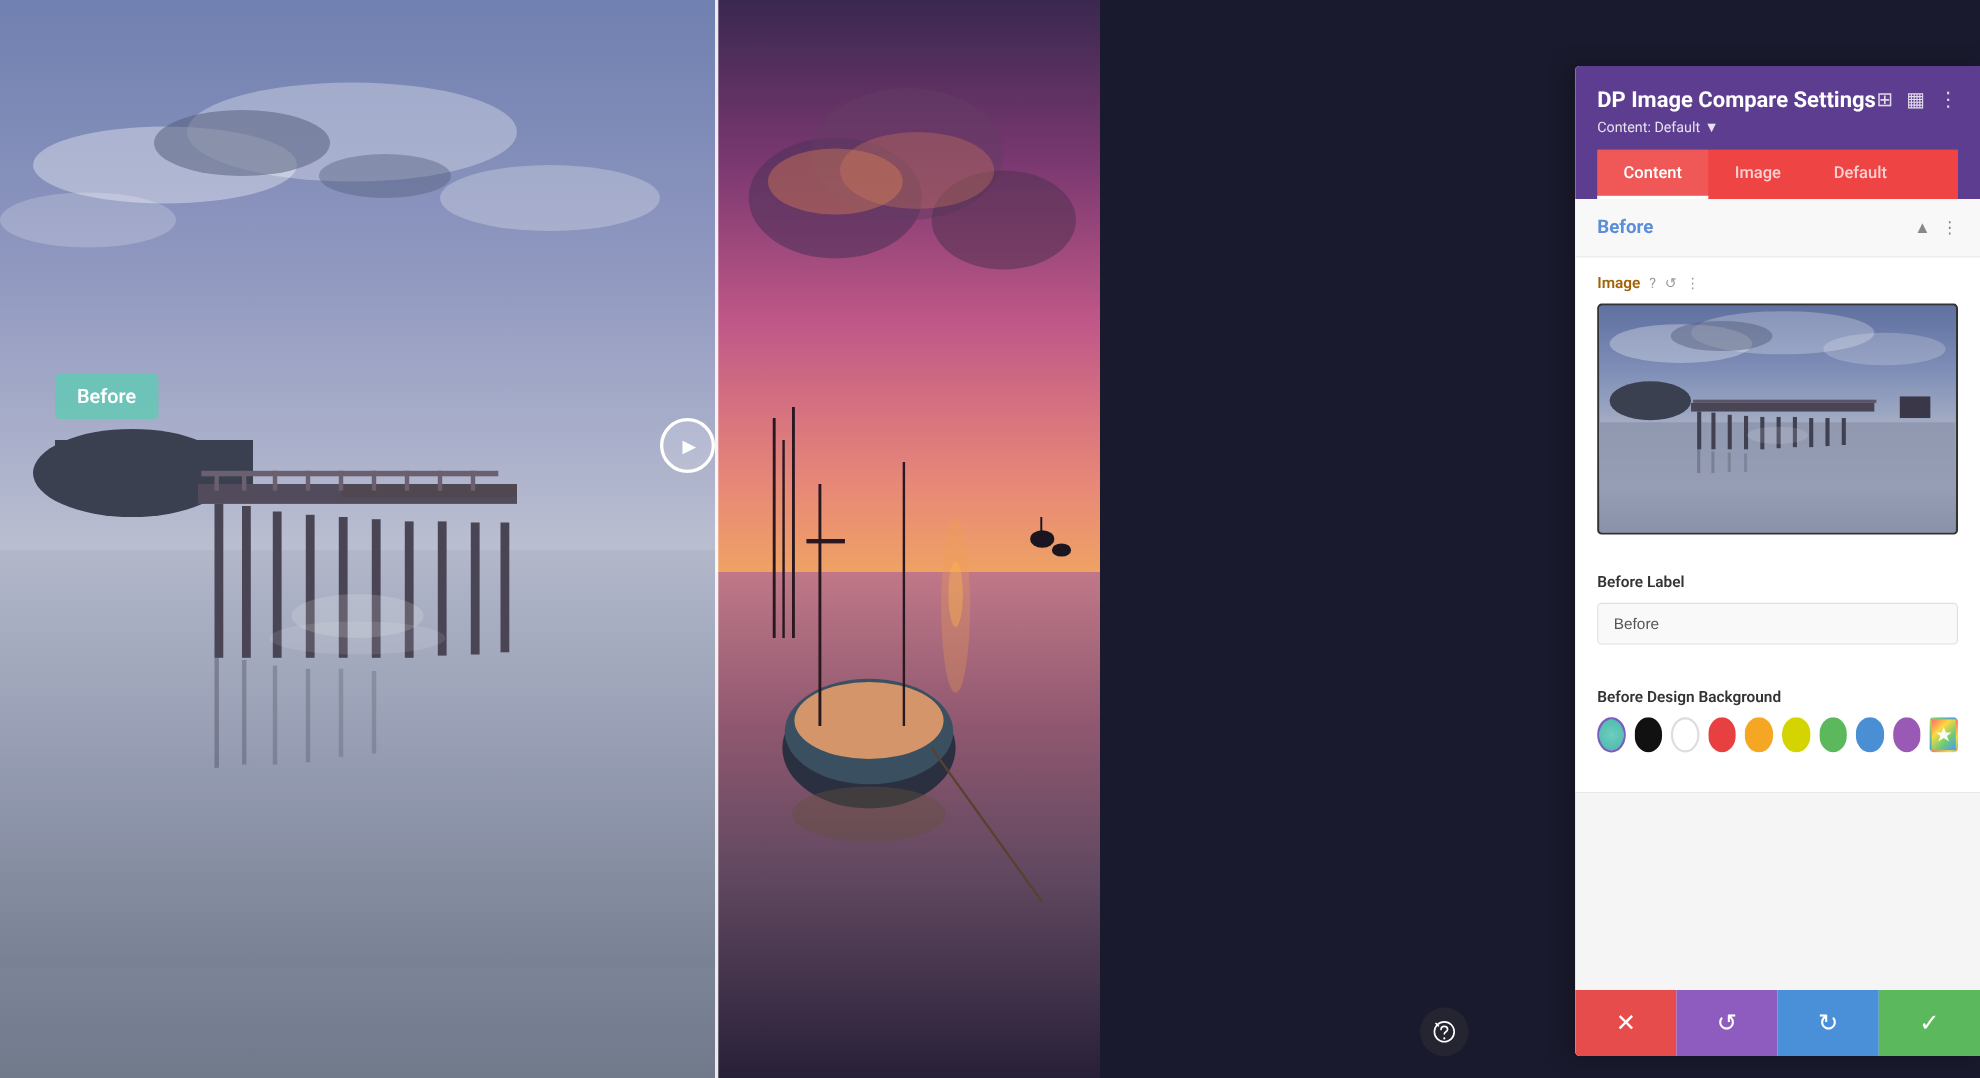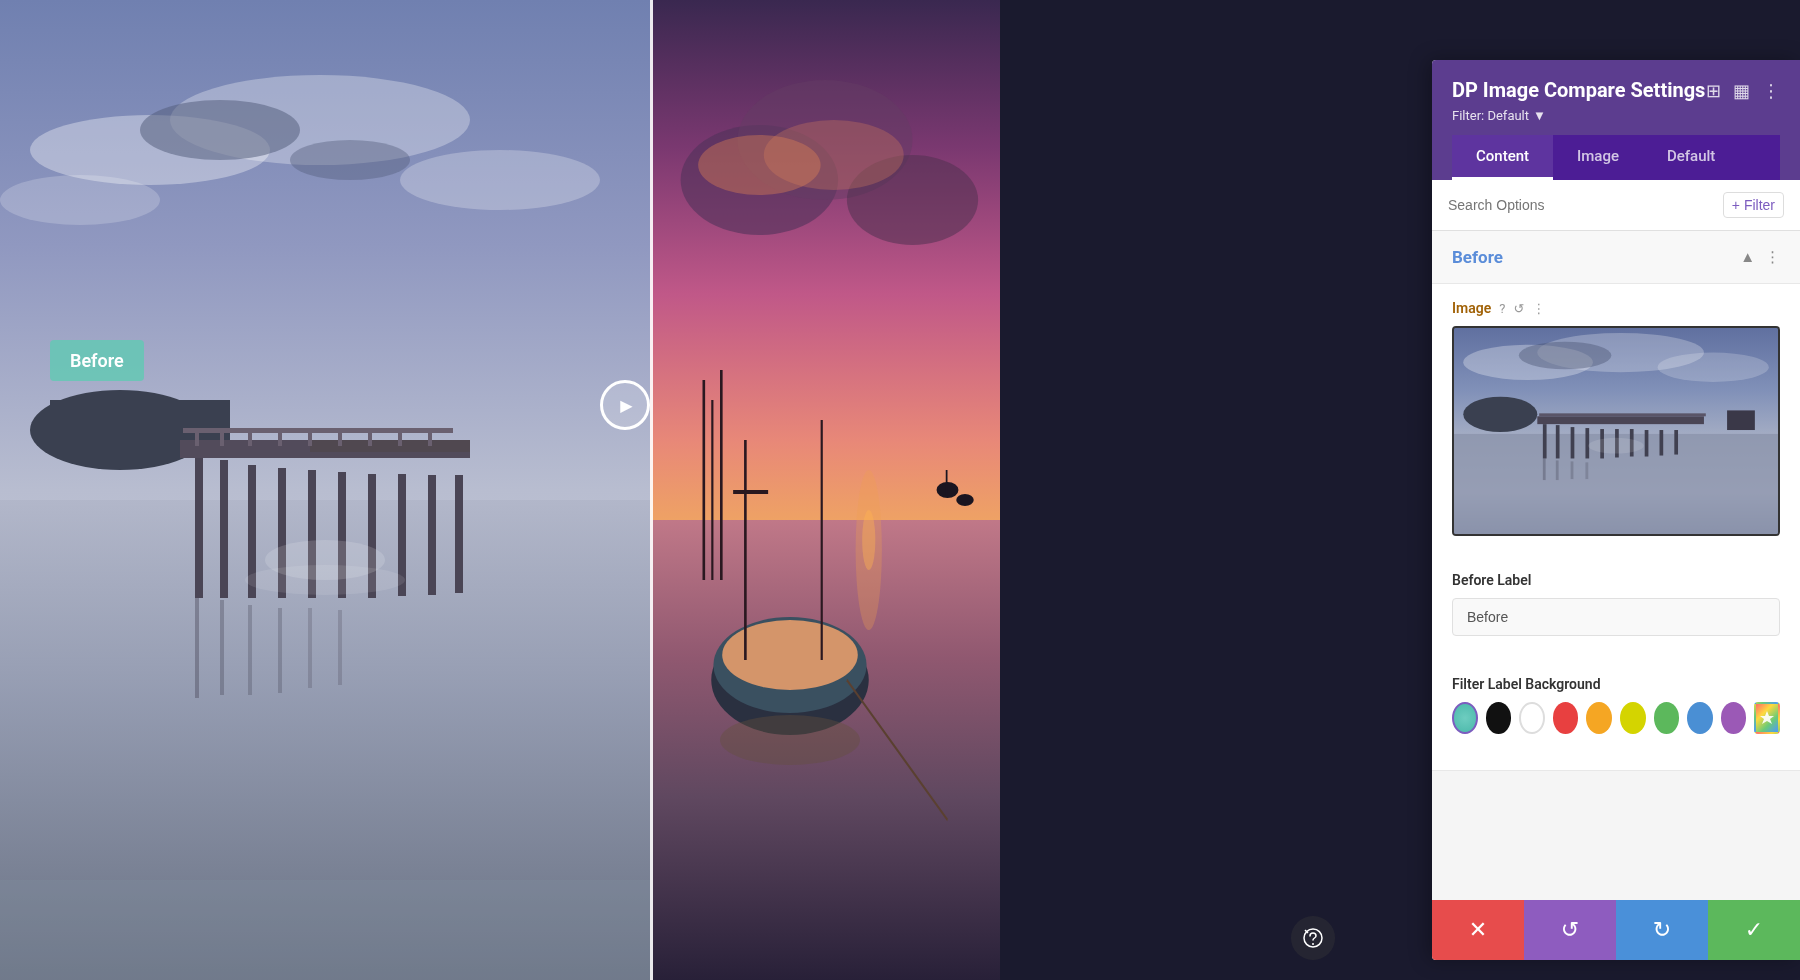--- a/index.html
+++ b/index.html
@@ -135,21 +135,21 @@
       color: rgba(255,255,255,0.85);
       margin-bottom: 12px;
       display: flex;
       align-items: center;
       gap: 4px;
     }
 
     
     .tabs-row {
       display: flex;
-      background: #4c1d95;
+      background: #ef4444;
       border-bottom: none;
     }
 
     .tab {
       padding: 12px 24px;
       color: rgba(255,255,255,0.75);
       font-size: 15px;
       font-weight: 500;
       cursor: pointer;
       border-bottom: 3px solid transparent;
@@ -553,37 +553,33 @@
   <div class="panel-header">
     <div class="panel-title-row">
       <span class="panel-title">DP Image Compare Settings</span>
       <div class="panel-header-icons">
         <span class="panel-header-icon">⊞</span>
         <span class="panel-header-icon">▦</span>
         <span class="panel-header-icon">⋮</span>
       </div>
     </div>
     <div class="preset-row">
-      <span>Filter: Default</span>
+      <span>Content: Default</span>
       <span>▼</span>
     </div>
 
     <div class="tabs-row">
       <div class="tab active">Content</div>
       <div class="tab">Image</div>
       <div class="tab">Default</div>
     </div>
   </div>
 
   <div class="panel-body">
 
-    <div class="search-bar">
-      <input class="search-input" type="text" placeholder="Search Options" style="">
-      <button class="filter-btn">+ Filter</button>
-    </div>
 
     <div class="section">
 
       <div class="section-header">
         <span class="section-title">Before</span>
         <div class="section-header-actions">
           <span class="icon-btn">▲</span>
           <span class="icon-btn">⋮</span>
         </div>
       </div>
@@ -648,21 +644,21 @@
             <rect x="295" y="84" width="30" height="20" fill="#3a3848"></rect>
           </svg>
         </div>
 
         <div class="field-section">
           <div class="field-section-label">Before Label</div>
           <input class="text-input-field" type="text" value="Before" style="">
         </div>
 
         <div class="field-section">
-          <div class="field-section-label">Filter Label Background</div>
+          <div class="field-section-label">Before Design Background</div>
           <div class="color-swatches">
             <div class="color-swatch color-swatch-teal active"></div>
             <div class="color-swatch color-swatch-black"></div>
             <div class="color-swatch color-swatch-white"></div>
             <div class="color-swatch color-swatch-red"></div>
             <div class="color-swatch color-swatch-orange"></div>
             <div class="color-swatch color-swatch-yellow"></div>
             <div class="color-swatch color-swatch-green"></div>
             <div class="color-swatch color-swatch-blue"></div>
             <div class="color-swatch color-swatch-purple"></div>

